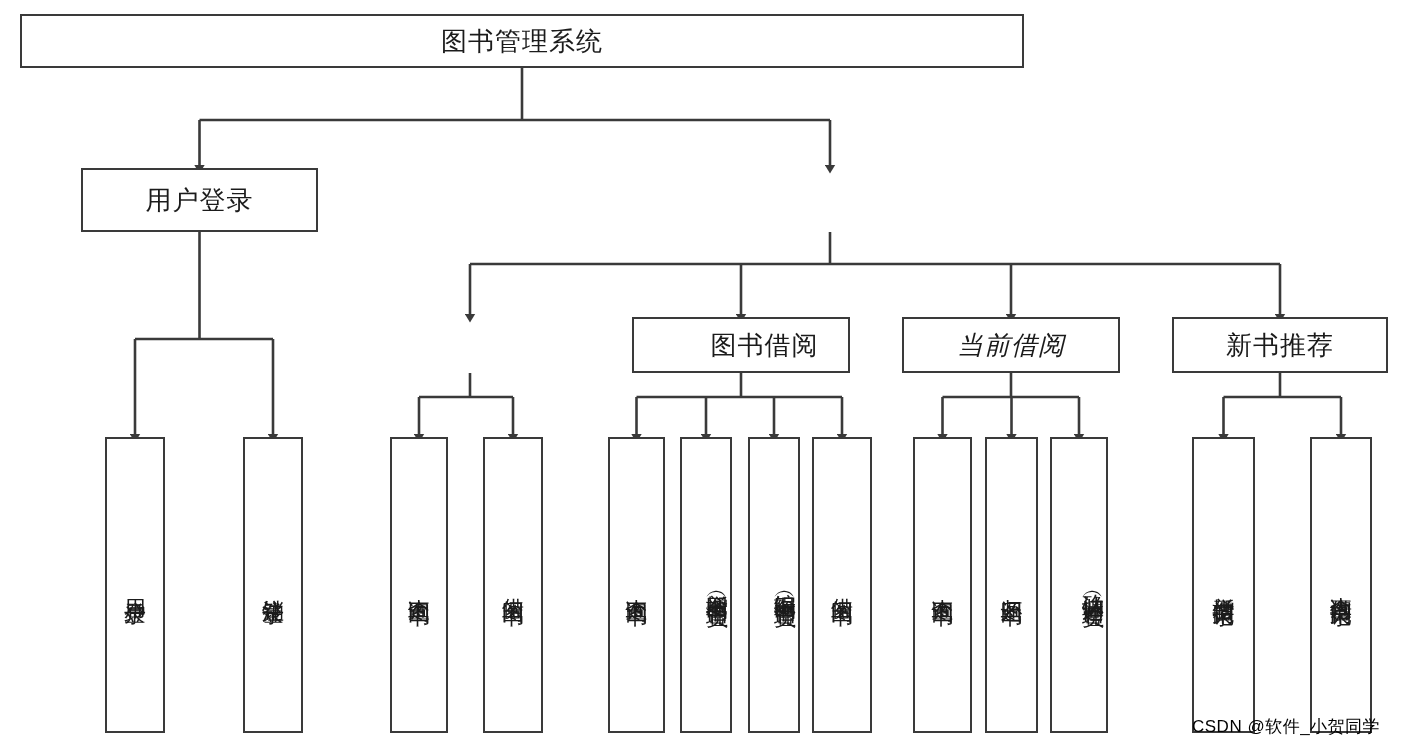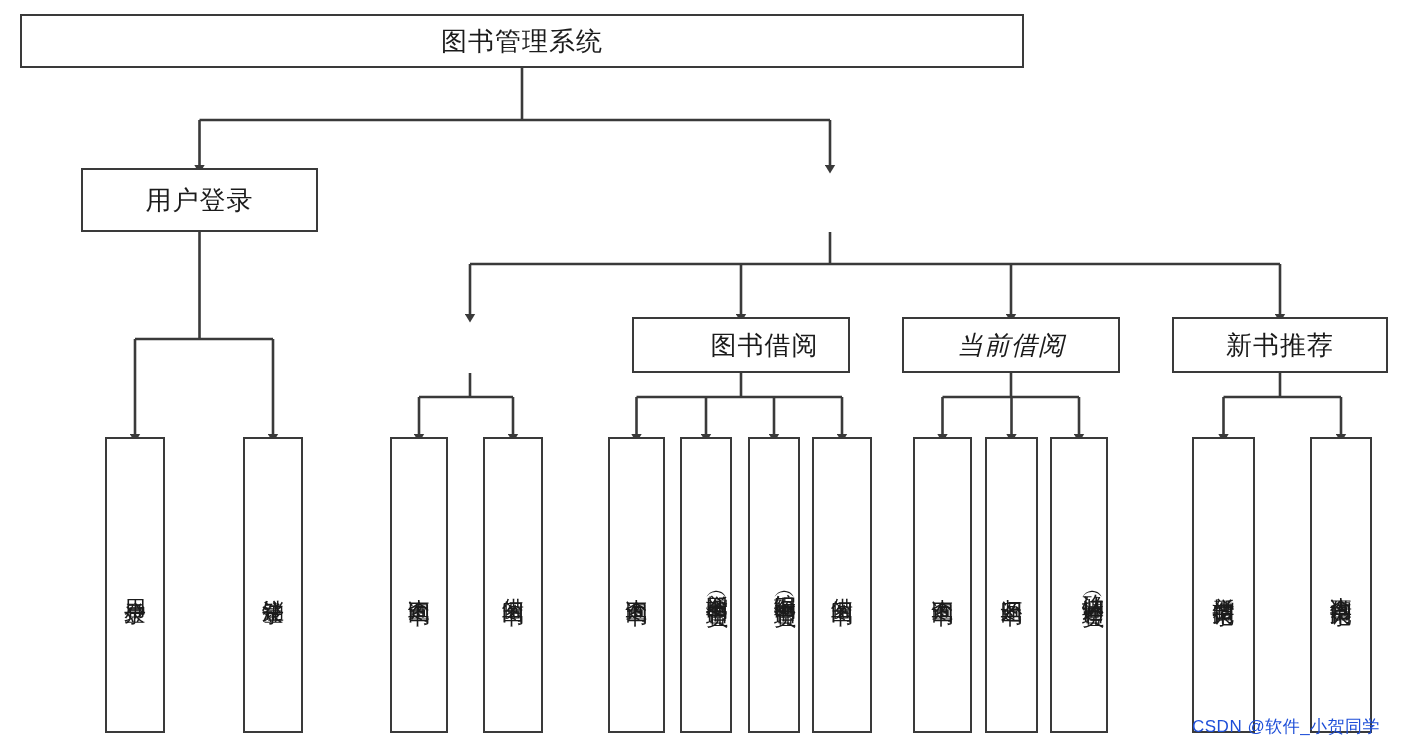--- a/index.html
+++ b/index.html
@@ -49,21 +49,21 @@
     padding-top: 6px;
     padding-bottom: 6px;
     align-items: flex-start;
   }
   .node.vert.centered {
     align-items: center;
   }
   .watermark {
     position: absolute;
     font-size: 17px;
-    color: #1d4ed8;
+    color: #000000;
     white-space: nowrap;
     letter-spacing: 0.5px;
   }
 </style>
 </head>
 <body>
 
 <div id="canvas">
   <svg id="wires" viewBox="0 0 1405 747" xmlns="http://www.w3.org/2000/svg">
     <defs>

